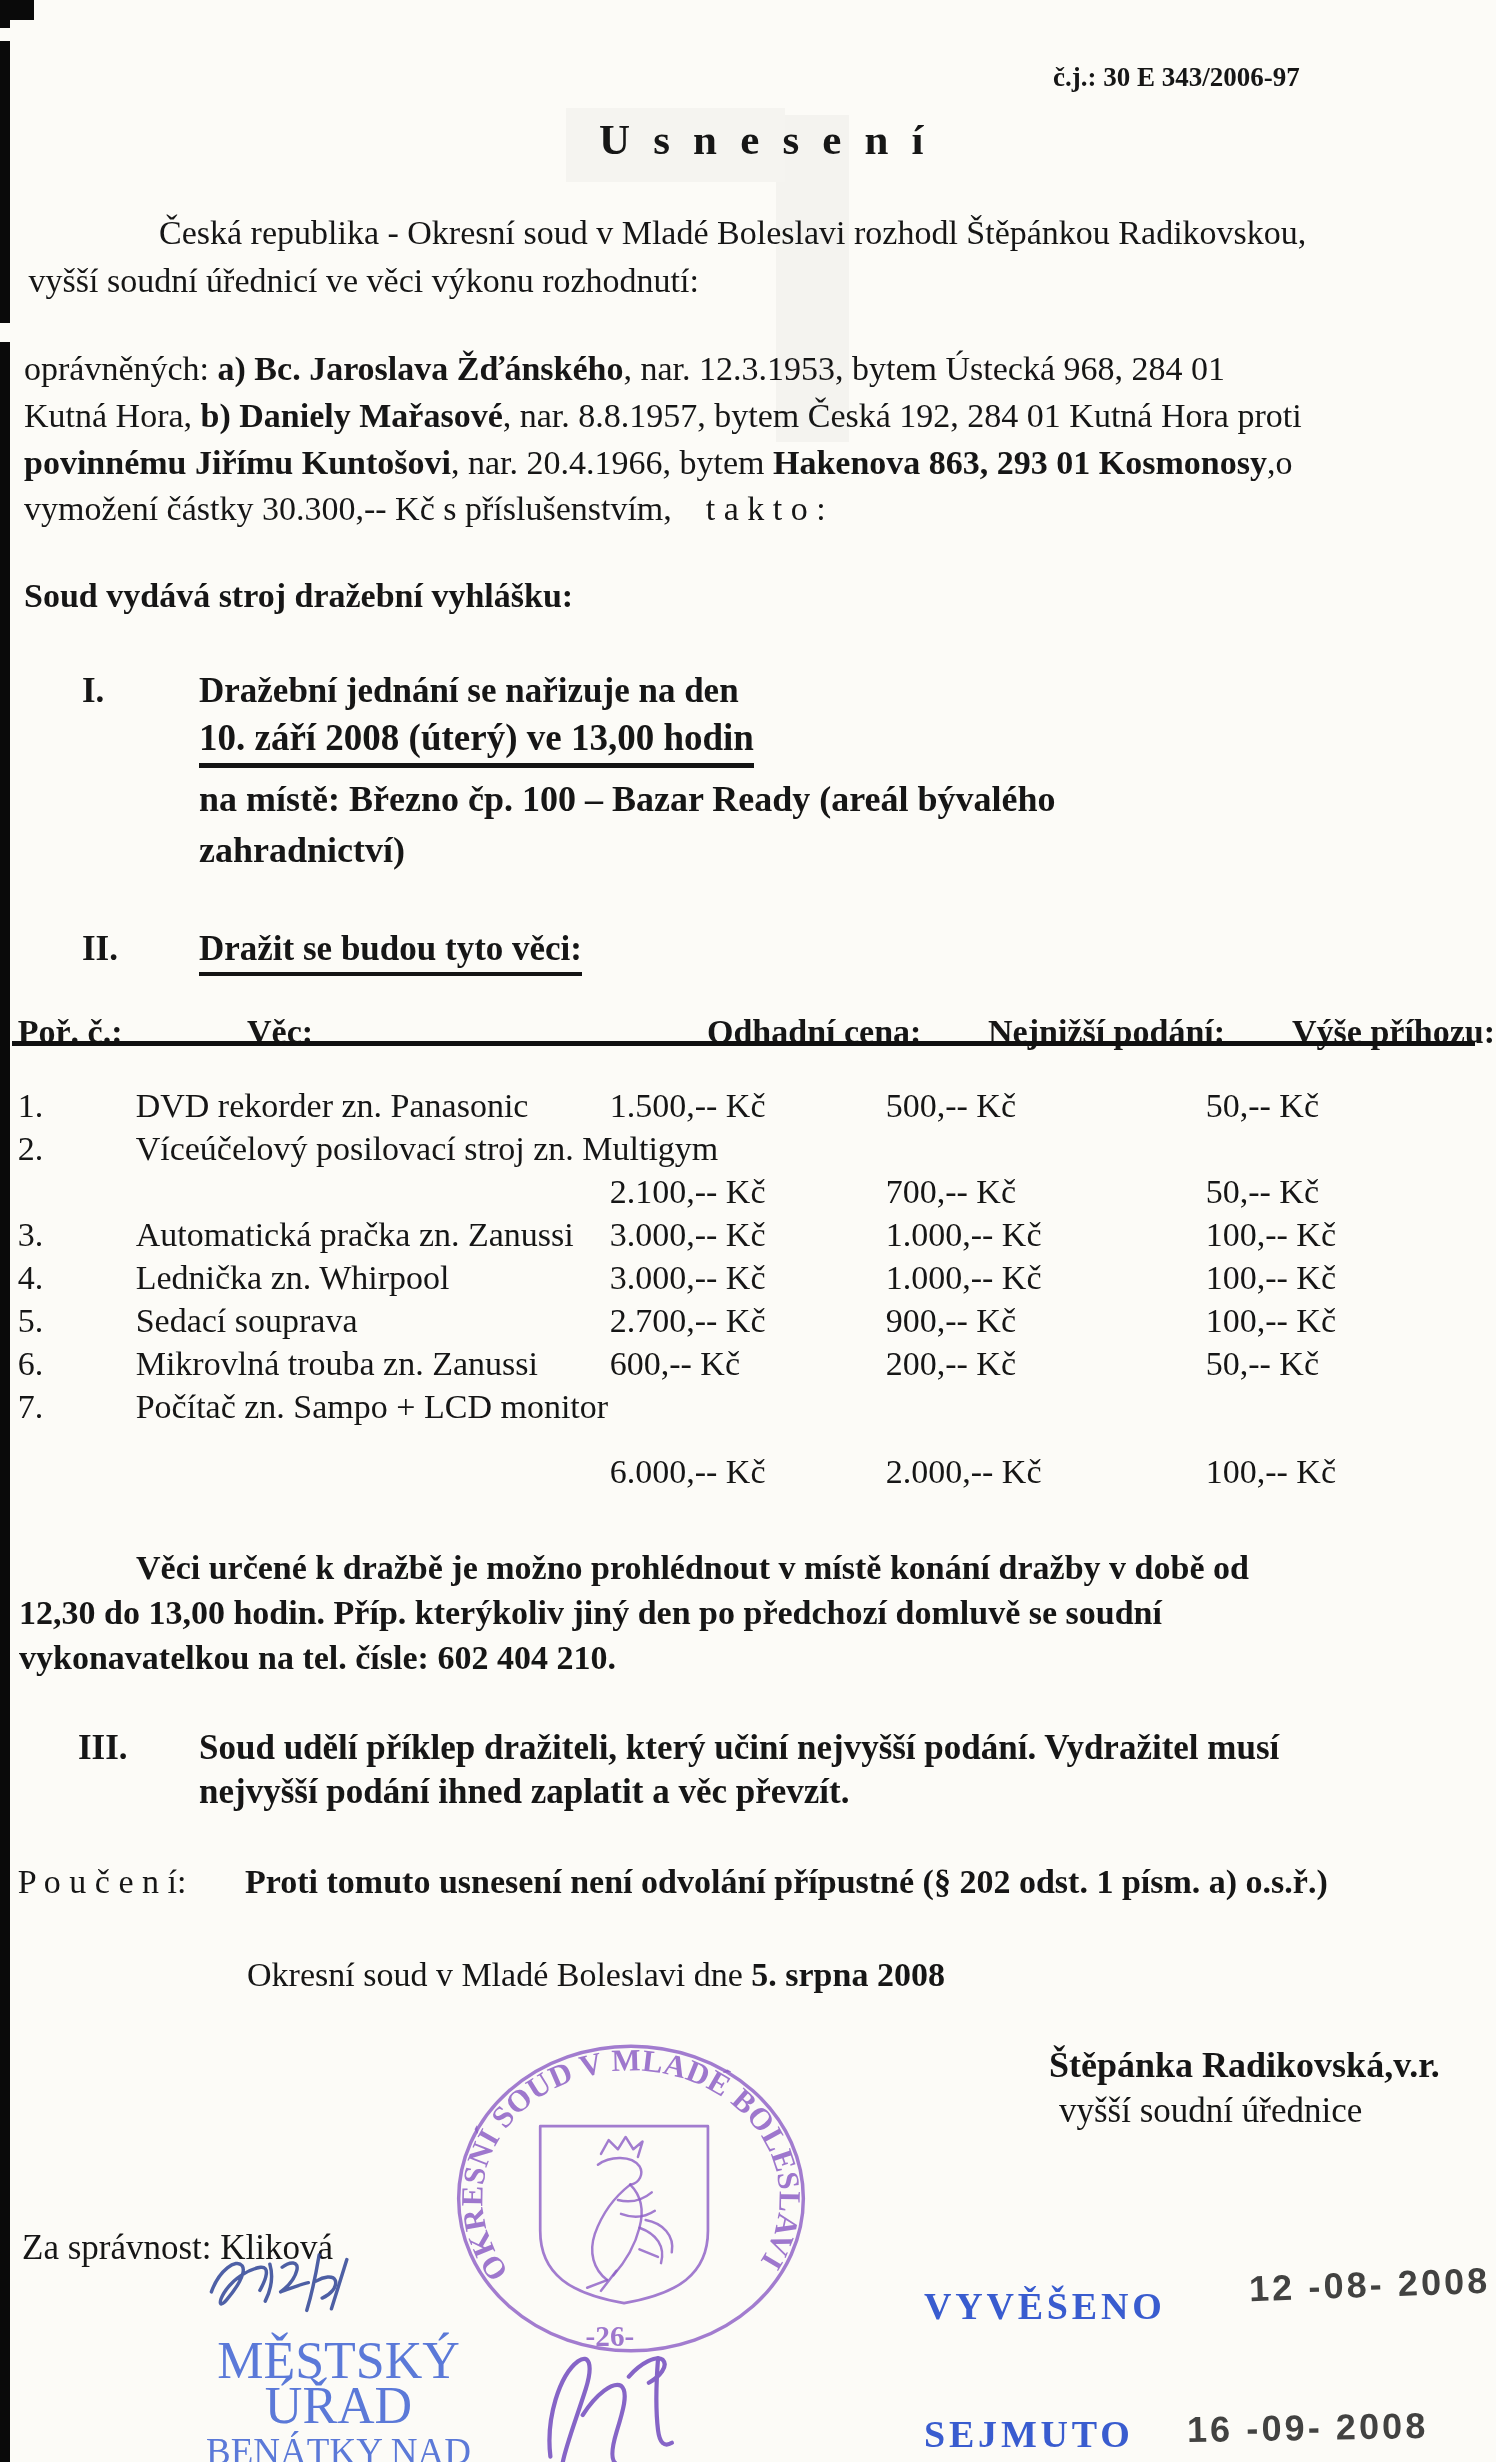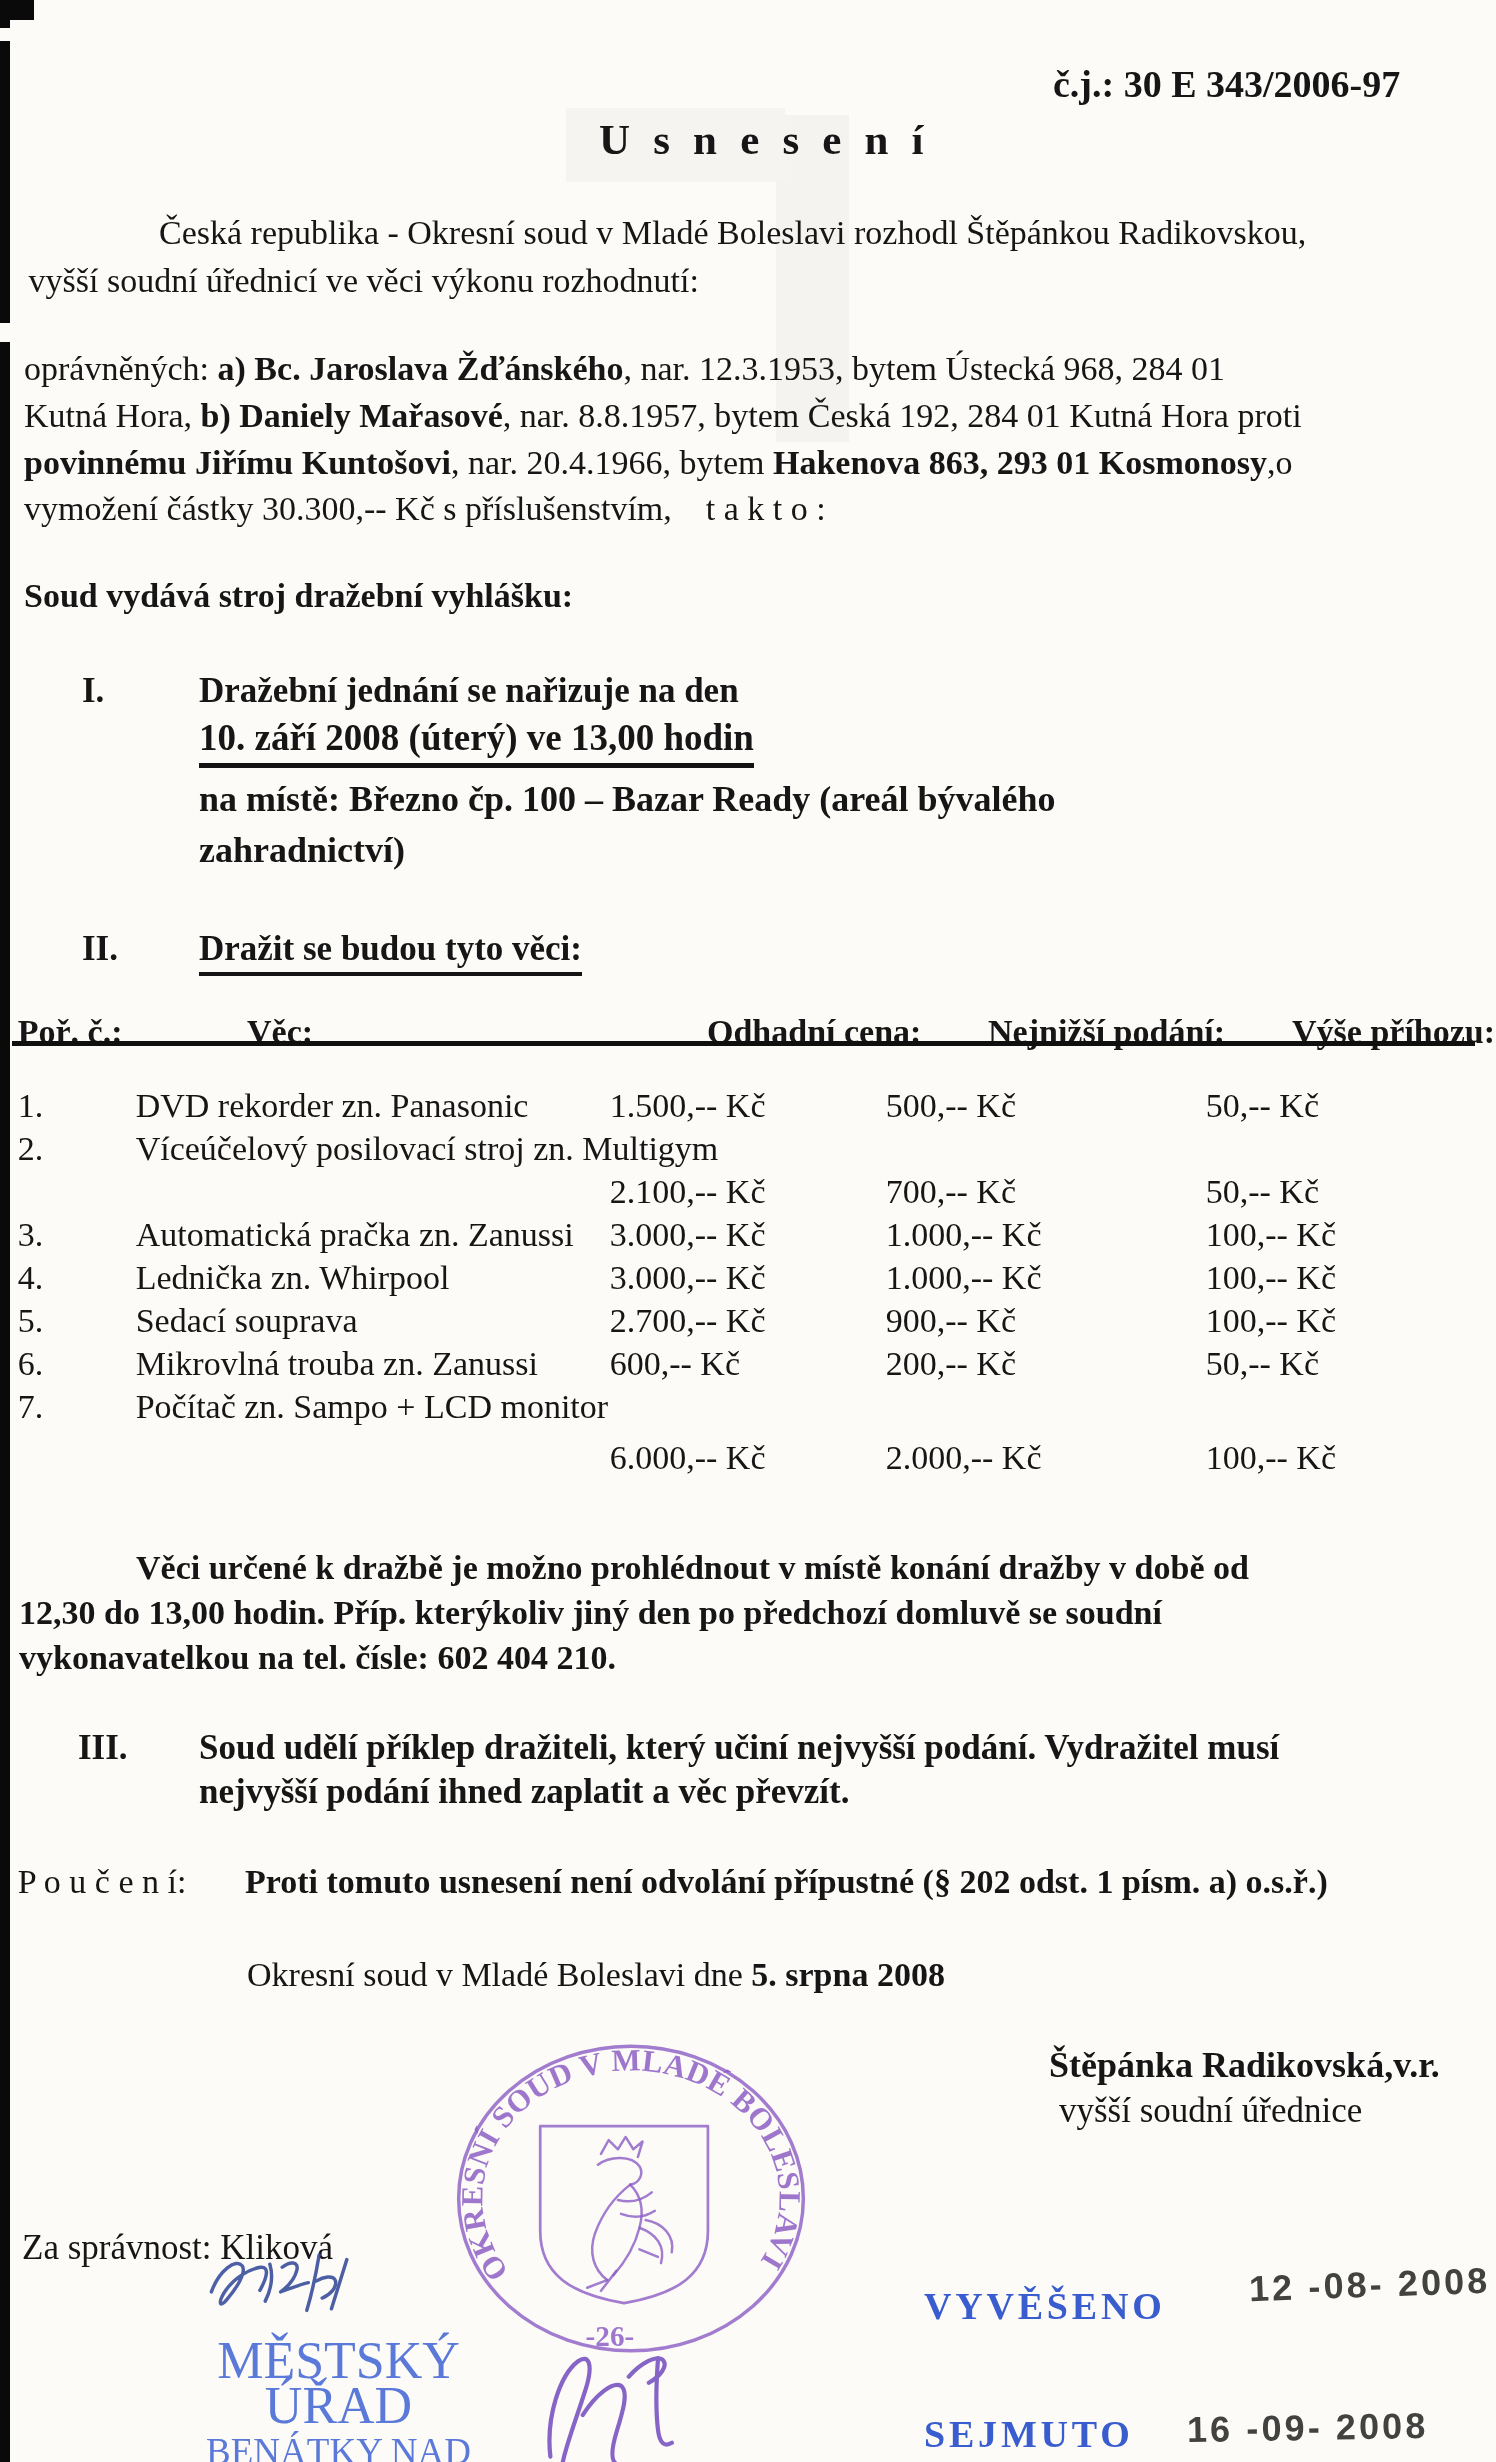--- a/index.html
+++ b/index.html
@@ -17,41 +17,41 @@
   .gap{position:absolute;background:#fcfbf7;}
   .shade{position:absolute;background:#f4f3ef;}
   .fs44{font-size:34px;}
   .fs46{font-size:35px;}
   .fs47{font-size:36px;}
   .ul-thick{display:inline-block;border-bottom:5.4px solid #141414;padding-bottom:3.8px;}
   .ul-med{display:inline-block;border-bottom:4.6px solid #141414;padding-bottom:3.1px;}
   .hline{position:absolute;background:#101010;}
   .table-rows{position:absolute;}
   .trow{display:grid;grid-template-columns:118px 474px 276px 320px 280px;height:43px;font-size:34px;white-space:pre;}
-  .trow:last-child{margin-top:8px;}
+  .trow:last-child{margin-top:22px;}
   .tc-odhad,.tc-podani,.tc-prihoz{text-align:left;}
   .stampblue{color:#2b50cc;font-weight:bold;letter-spacing:3.8px;font-size:38px;opacity:.93;}
   .datestamp{color:#2e2e2e;font-weight:bold;font-family:"Liberation Sans",sans-serif;font-size:36px;letter-spacing:3.1px;opacity:.9;}
   .officeline{color:#4e6fd6;text-align:center;opacity:.92;}
   .runs span{white-space:pre;}
 </style>
 </head>
 <body>
 
 <div id="page">
 
   <div class="edge" style="left:0;top:0;width:10px;height:2462px;"></div>
   <div class="edge" style="left:0;top:0;width:34px;height:20px;"></div>
   <div class="gap" style="left:0;top:28px;width:10px;height:13px;"></div>
   <div class="gap" style="left:0;top:323px;width:10px;height:18.5px;"></div>
 
   <div class="shade" style="left:776px;top:115px;width:73px;height:327px;"></div>
   <div class="shade" style="left:566px;top:108px;width:219px;height:74px;background:#f5f4f0;"></div>
 
-  <div class="abs b" style="left:1053px;top:62px;font-size:38px;">č.j.: 30 E 343/2006-97</div>
+  <div class="abs b" style="left:1053px;top:62px;font-size:27px;">č.j.: 30 E 343/2006-97</div>
   <div class="abs b" style="left:599px;top:115px;font-size:43px;letter-spacing:6.2px;">U s n e s e n í</div>
 
   <div class="abs fs44" style="left:159px;top:214px;">Česká republika - Okresní soud v Mladé Boleslavi rozhodl Štěpánkou Radikovskou,</div>
   <div class="abs fs44" style="left:28.5px;top:262px;">vyšší soudní úřednicí ve věci výkonu rozhodnutí:</div>
 
   <div class="abs fs44 runs" style="left:24px;top:350px;"><span>oprávněných: </span><span style="font-weight: bold;">a) Bc. Jaroslava Žďánského</span><span>, nar. 12.3.1953, bytem Ústecká 968, 284 01</span></div>
   <div class="abs fs44 runs" style="left:24px;top:397px;"><span>Kutná Hora, </span><span style="font-weight: bold;">b) Daniely Mařasové</span><span>, nar. 8.8.1957, bytem Česká 192, 284 01 Kutná Hora proti</span></div>
   <div class="abs fs44 runs" style="left:24px;top:444px;"><span style="font-weight: bold;">povinnému Jiřímu Kuntošovi</span><span>, nar. 20.4.1966, bytem </span><span style="font-weight: bold;">Hakenova 863, 293 01 Kosmonosy</span><span>,o</span></div>
   <div class="abs fs44 runs" style="left:24px;top:490px;"><span>vymožení částky 30.300,-- Kč s příslušenstvím,    t a k t o :</span></div>
 

